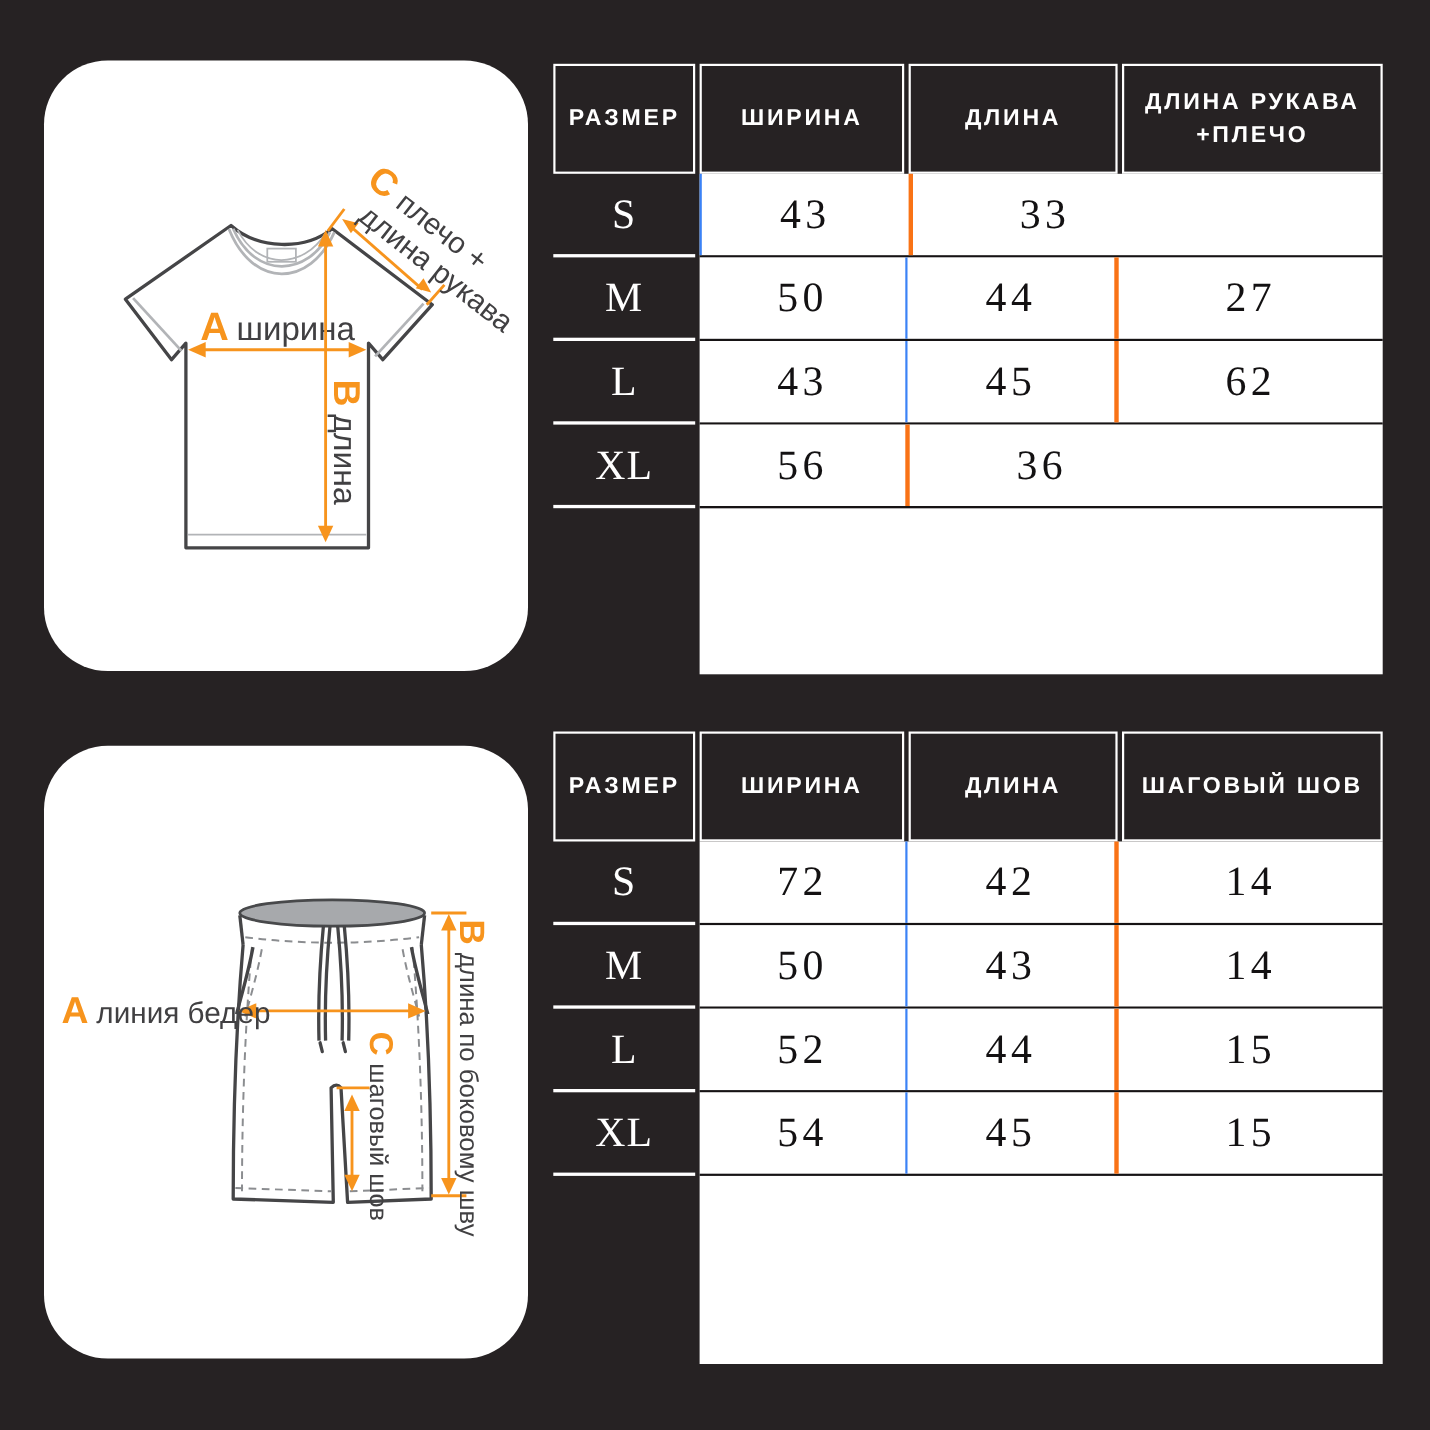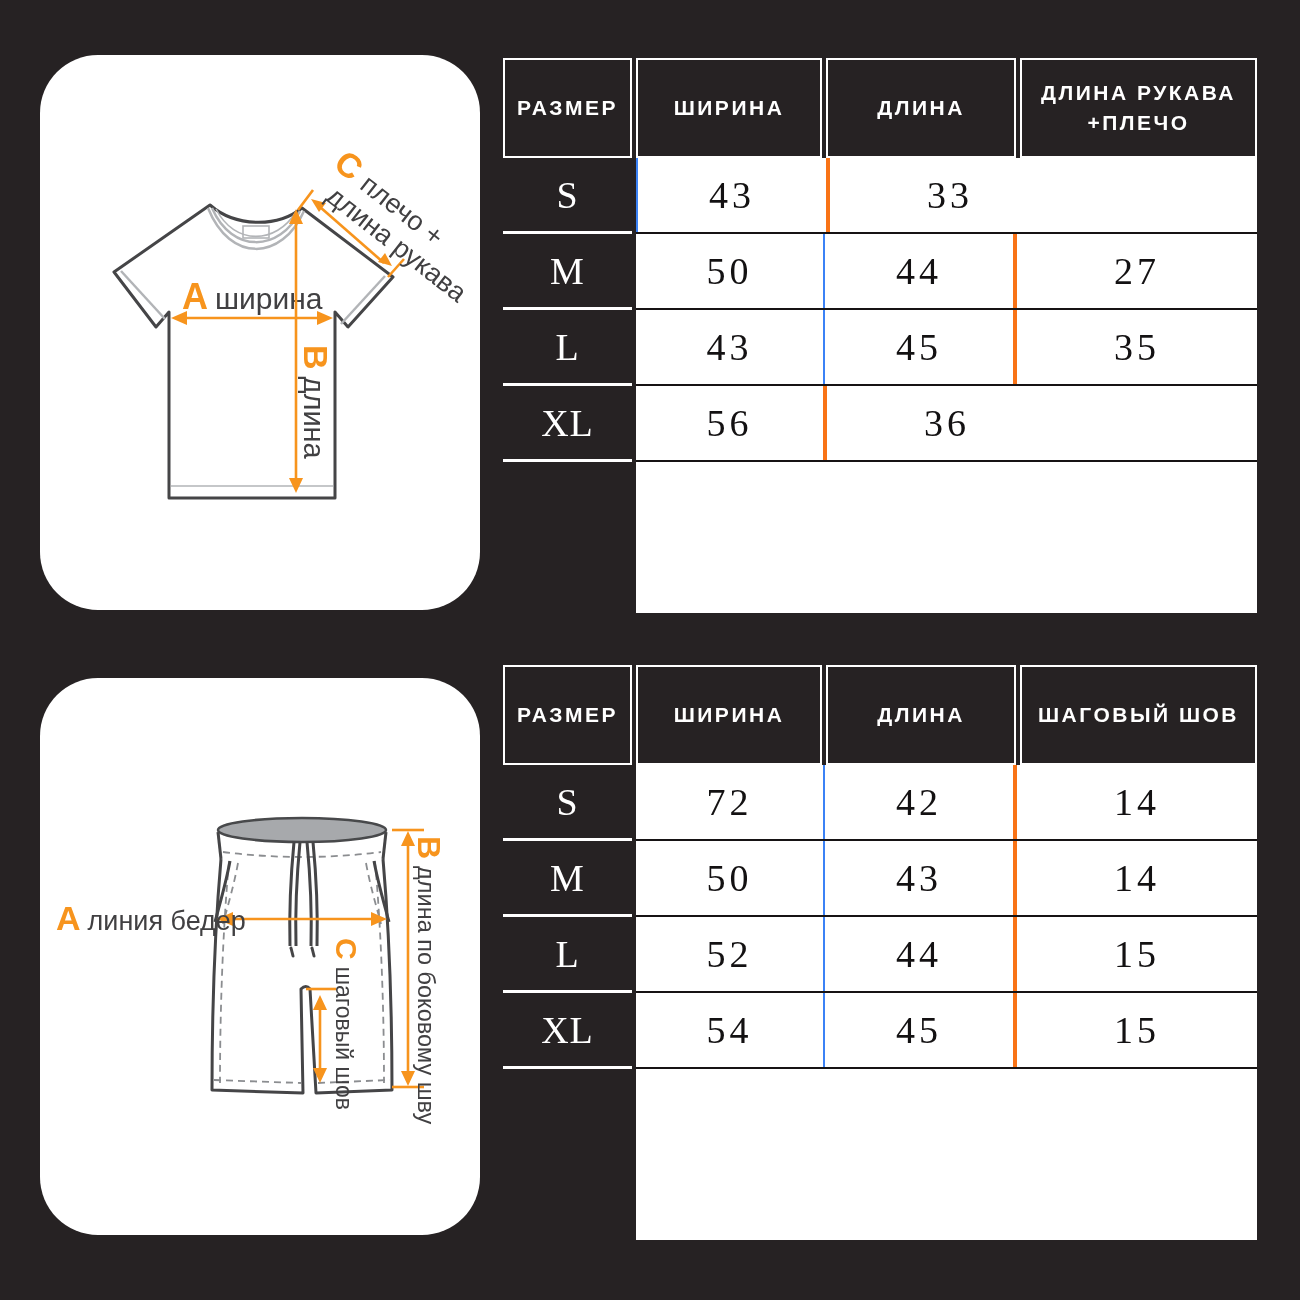--- a/index.html
+++ b/index.html
@@ -115,21 +115,21 @@
         <div class="vc w">50</div>
         <div class="vc l">44</div>
         <div class="vc s">27</div>
       </div>
     </div>
     <div class="trow">
       <div class="scell">L</div>
       <div class="vals">
         <div class="vc w">43</div>
         <div class="vc l">45</div>
-        <div class="vc s">35</div>
+        <div class="vc s">62</div>
       </div>
     </div>
     <div class="trow">
       <div class="scell">XL</div>
       <div class="vals">
         <div class="vc w">56</div>
         <div class="vc s">36</div>
       </div>
     </div>
     <div class="emptyblock"></div>

